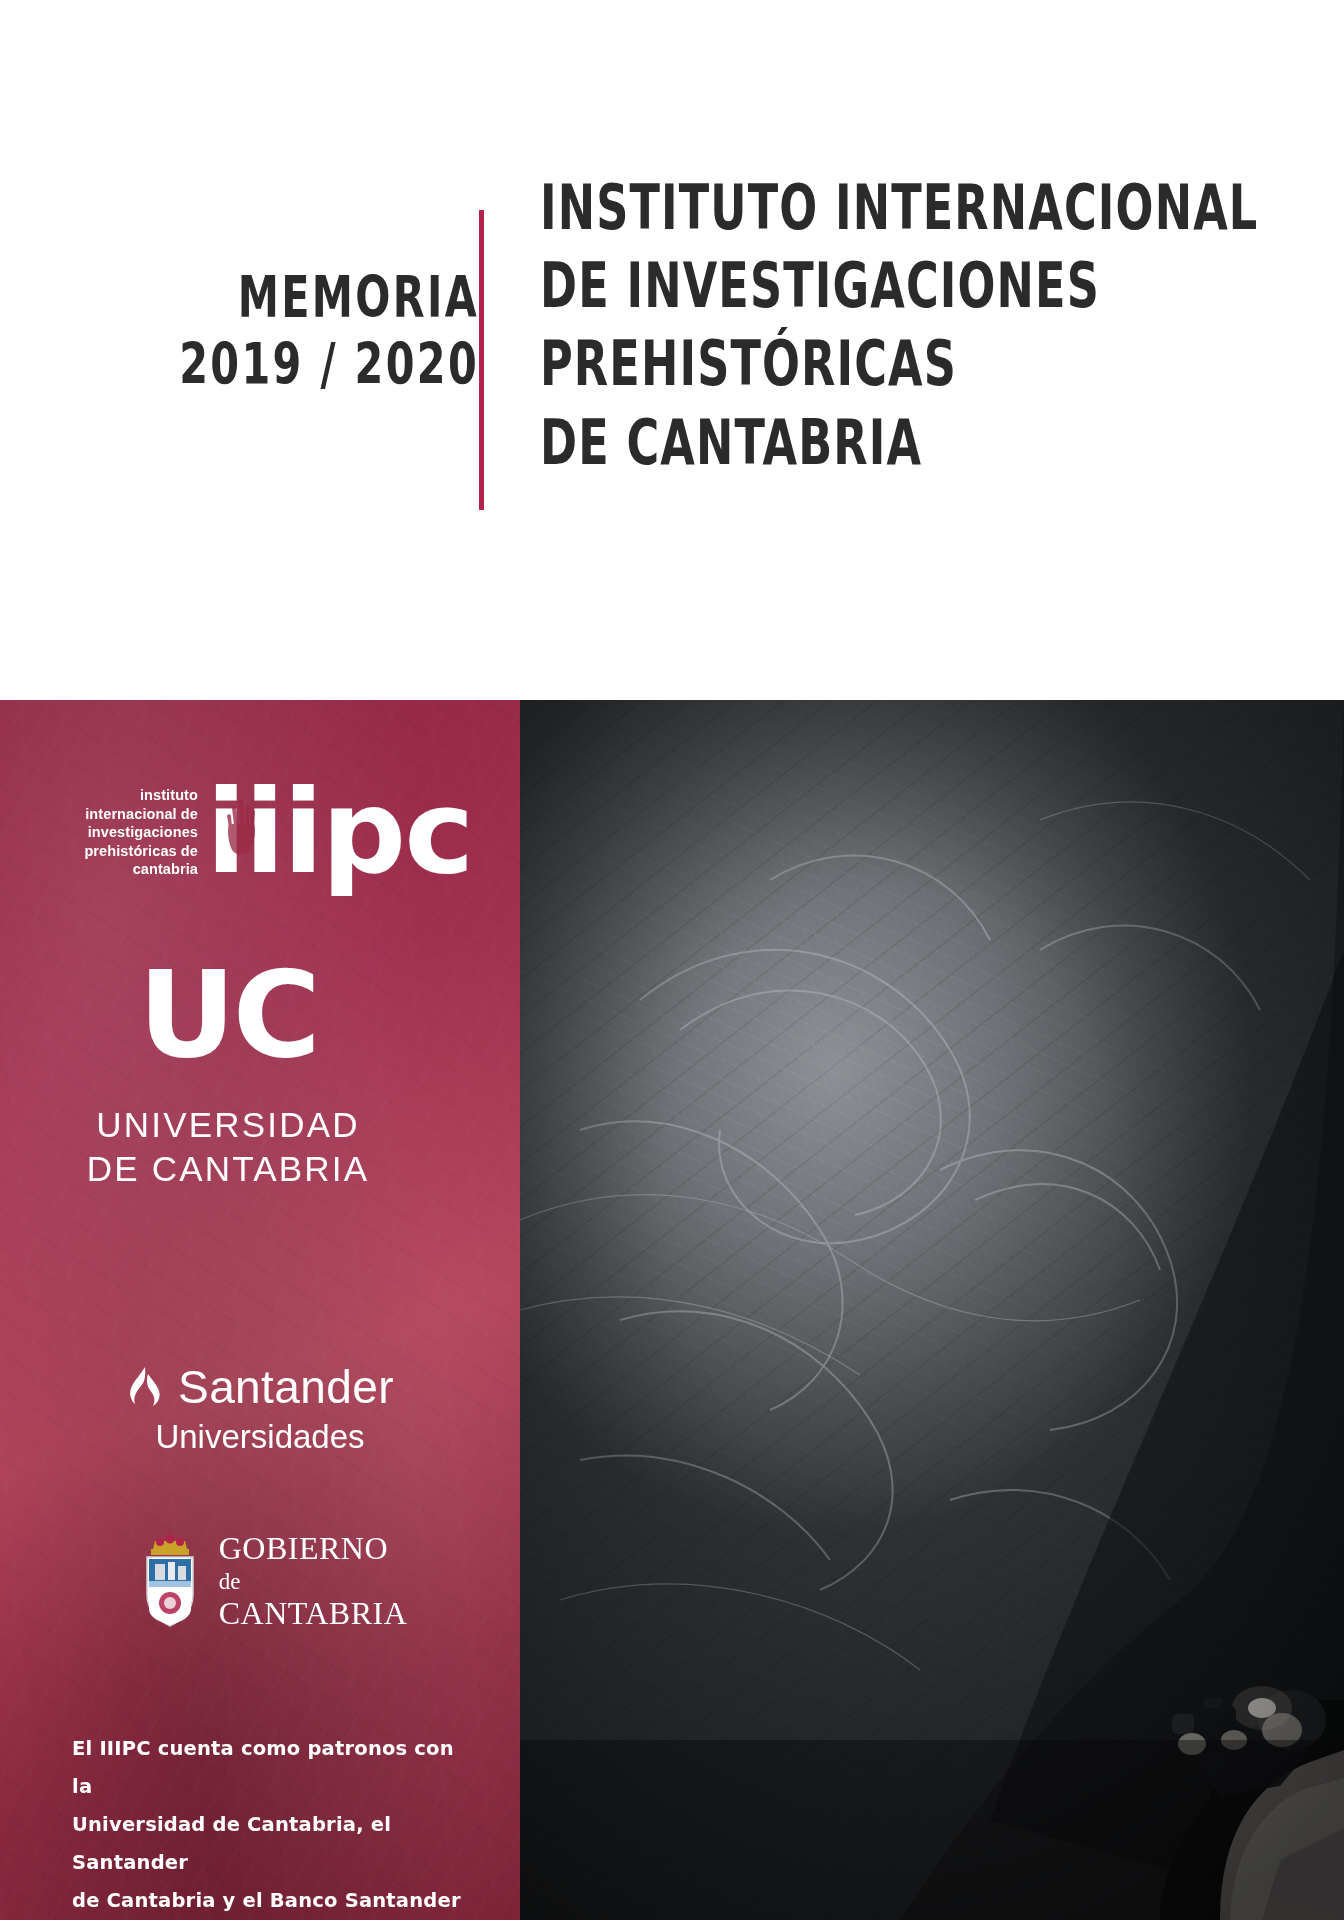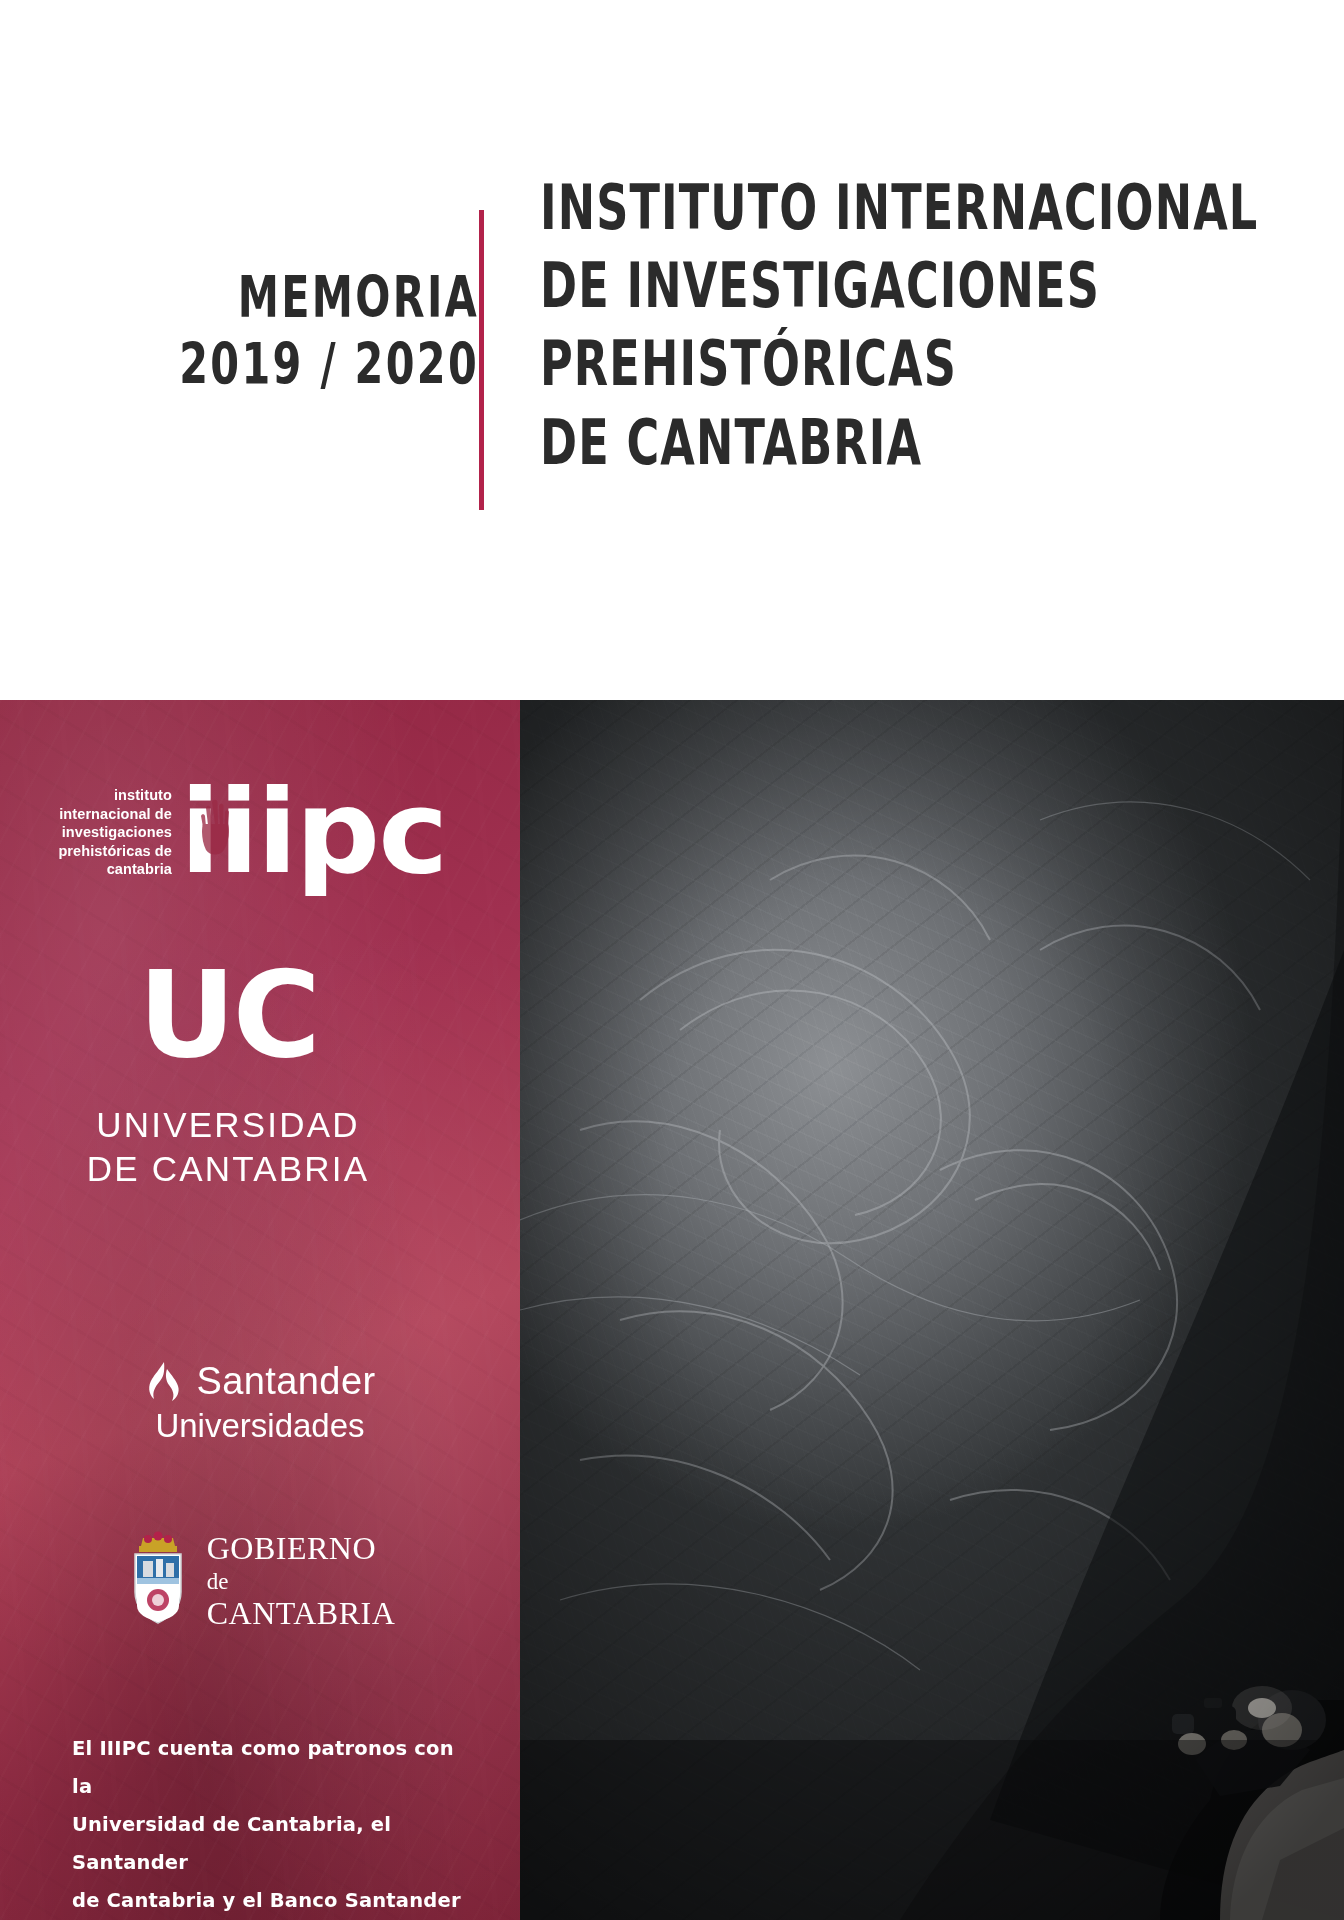--- a/index.html
+++ b/index.html
@@ -98,21 +98,21 @@
     background-image:
       repeating-linear-gradient(118deg, rgba(255,255,255,0.05) 0px, rgba(255,255,255,0.05) 2px, rgba(0,0,0,0) 2px, rgba(0,0,0,0) 22px),
       repeating-linear-gradient(32deg, rgba(0,0,0,0.06) 0px, rgba(0,0,0,0.06) 3px, rgba(0,0,0,0) 3px, rgba(0,0,0,0) 30px),
       repeating-linear-gradient(85deg, rgba(255,255,255,0.03) 0px, rgba(255,255,255,0.03) 5px, rgba(0,0,0,0) 5px, rgba(0,0,0,0) 41px);
     pointer-events: none;
   }
 
   
   .iiipc-logo {
     position: absolute;
-    left: 52px;
+    left: 78px;
     top: 65px;
     width: 400px;
     height: 135px;
     color: #ffffff;
     display: flex;
     align-items: center;
   }
   .iiipc-words {
     font-size: 14.5px;
     line-height: 1.28;
@@ -188,37 +188,38 @@
     display: flex;
     align-items: center;
     justify-content: center;
     gap: 14px;
   }
   .flame {
     width: 38px;
     height: 42px;
   }
   .santander-name {
-    font-size: 38px;
+    font-size: 46px;
     letter-spacing: 0.4px;
     color: #ffffff;
   }
   .santander-sub {
     margin-top: 4px;
     font-size: 33px;
     color: #ffffff;
   }
 
   
   .gobierno-logo {
     position: absolute;
-    left: 0;
+    left: 12px;
     top: 830px;
     width: 520px;
     display: flex;
+    align-items: center;
     justify-content: center;
     gap: 16px;
     color: #ffffff;
   }
   .shield {
     width: 66px;
     height: 96px;
     position: relative;
   }
   .gobierno-text {

